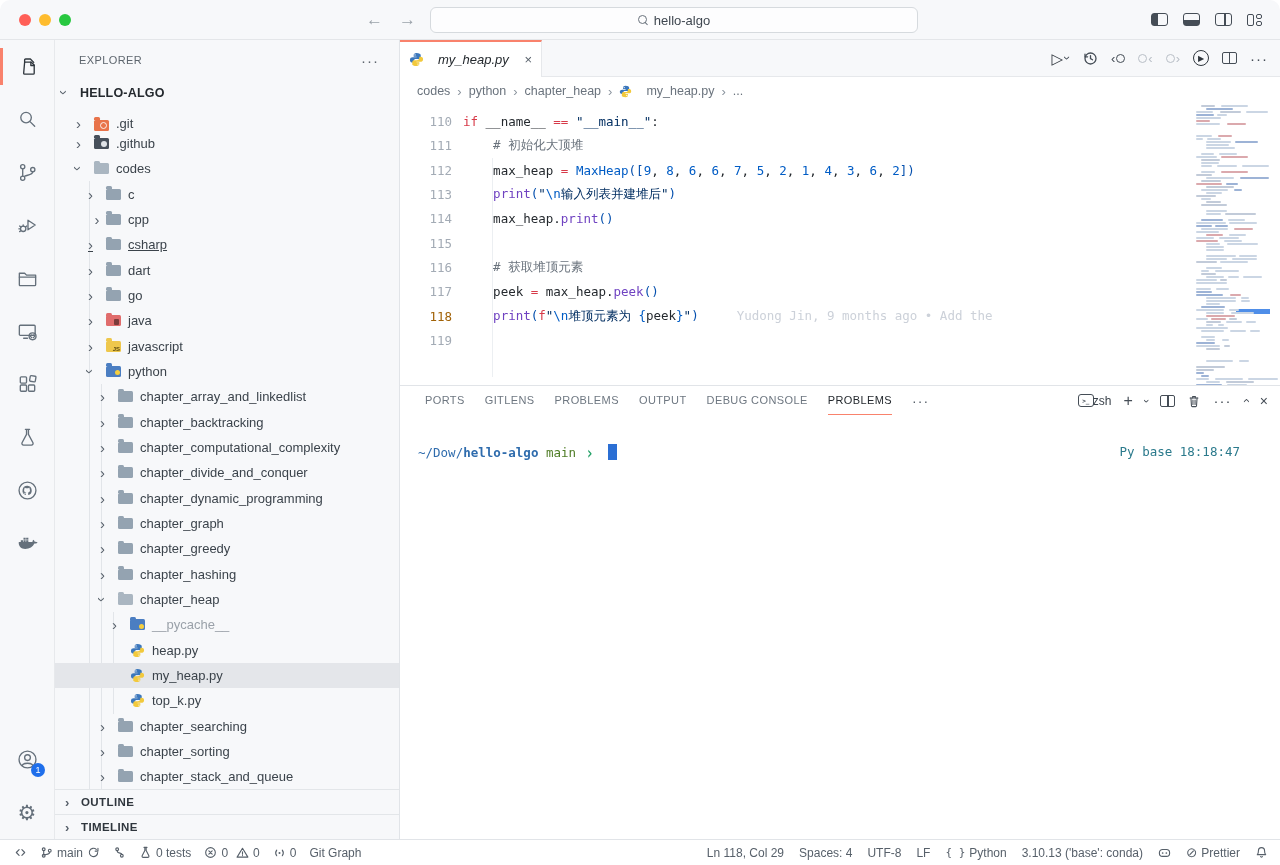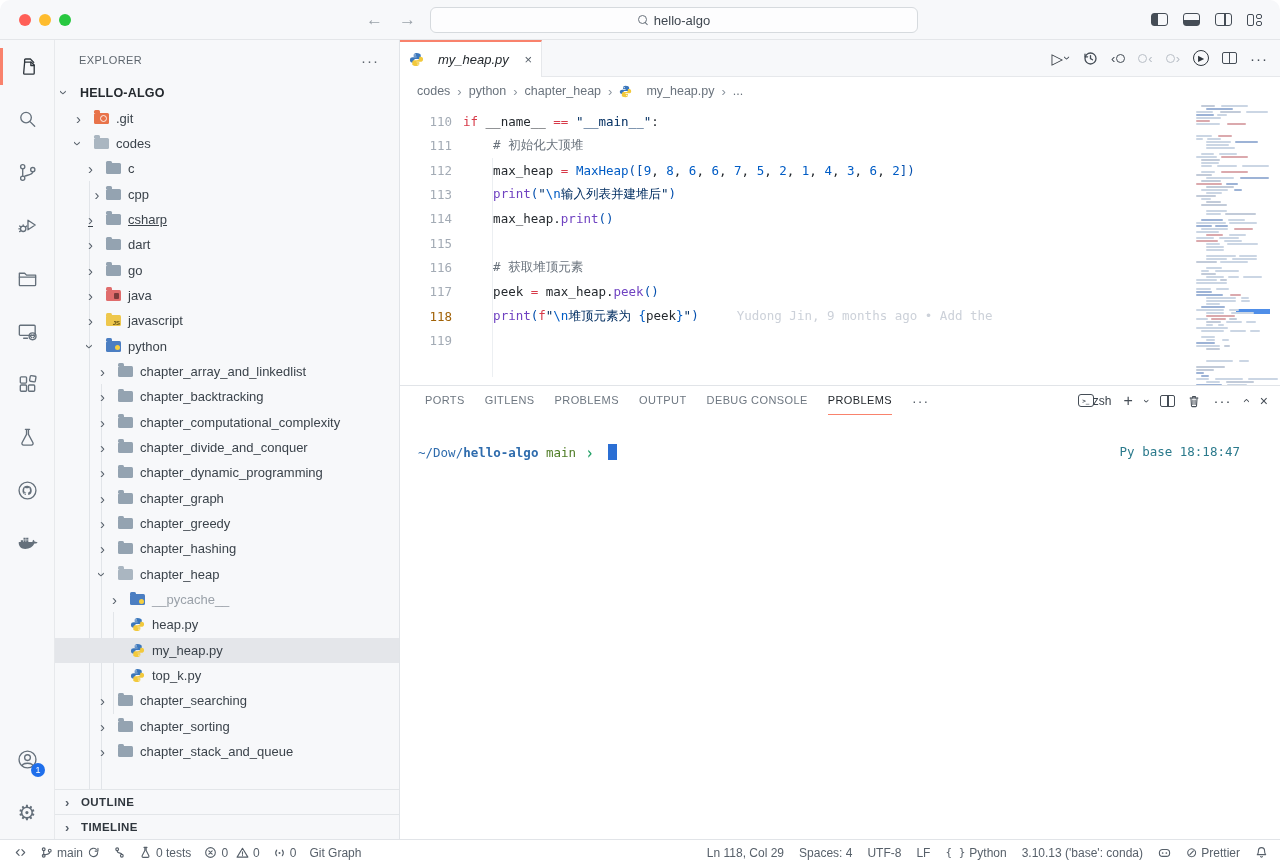--- a/index.html
+++ b/index.html
@@ -283,24 +283,29 @@
         <span class="sb-more">···</span>
       </div>
       <div class="tree" id="tree">
         <div class="guide" style="left:34px; top:101.4px; height:608.4px;"></div>
         <div class="guide" style="left:46px; top:304.2px; height:405.6px;"></div>
         <div class="guide" style="left:58px; top:532.35px; height:101.4px;"></div>
       <div class="trow root" style="padding-left: 7px;">
             <span class="tw o"></span>
             <span class="lbl">HELLO-ALGO</span>
           </div>
-          <div class="trow" style="padding-left: 21px;">
+          <div class="trow" style="padding-left: 21px; align-items: flex-end;">
             <span class="tw c"></span>
             <span class="fic git"></span>
             <span class="lbl">.git</span>
+          </div>
+          <div class="trow" style="padding-left: 21px;">
+            <span class="tw c"></span>
+            <span class="fic gh"></span>
+            <span class="lbl">.github</span>
           </div>
           <div class="trow" style="padding-left: 21px;">
             <span class="tw o"></span>
             <span class="fic open"></span>
             <span class="lbl">codes</span>
           </div>
           <div class="trow" style="padding-left: 33px;">
             <span class="tw c"></span>
             <span class="fic "></span>
             <span class="lbl">c</span>

